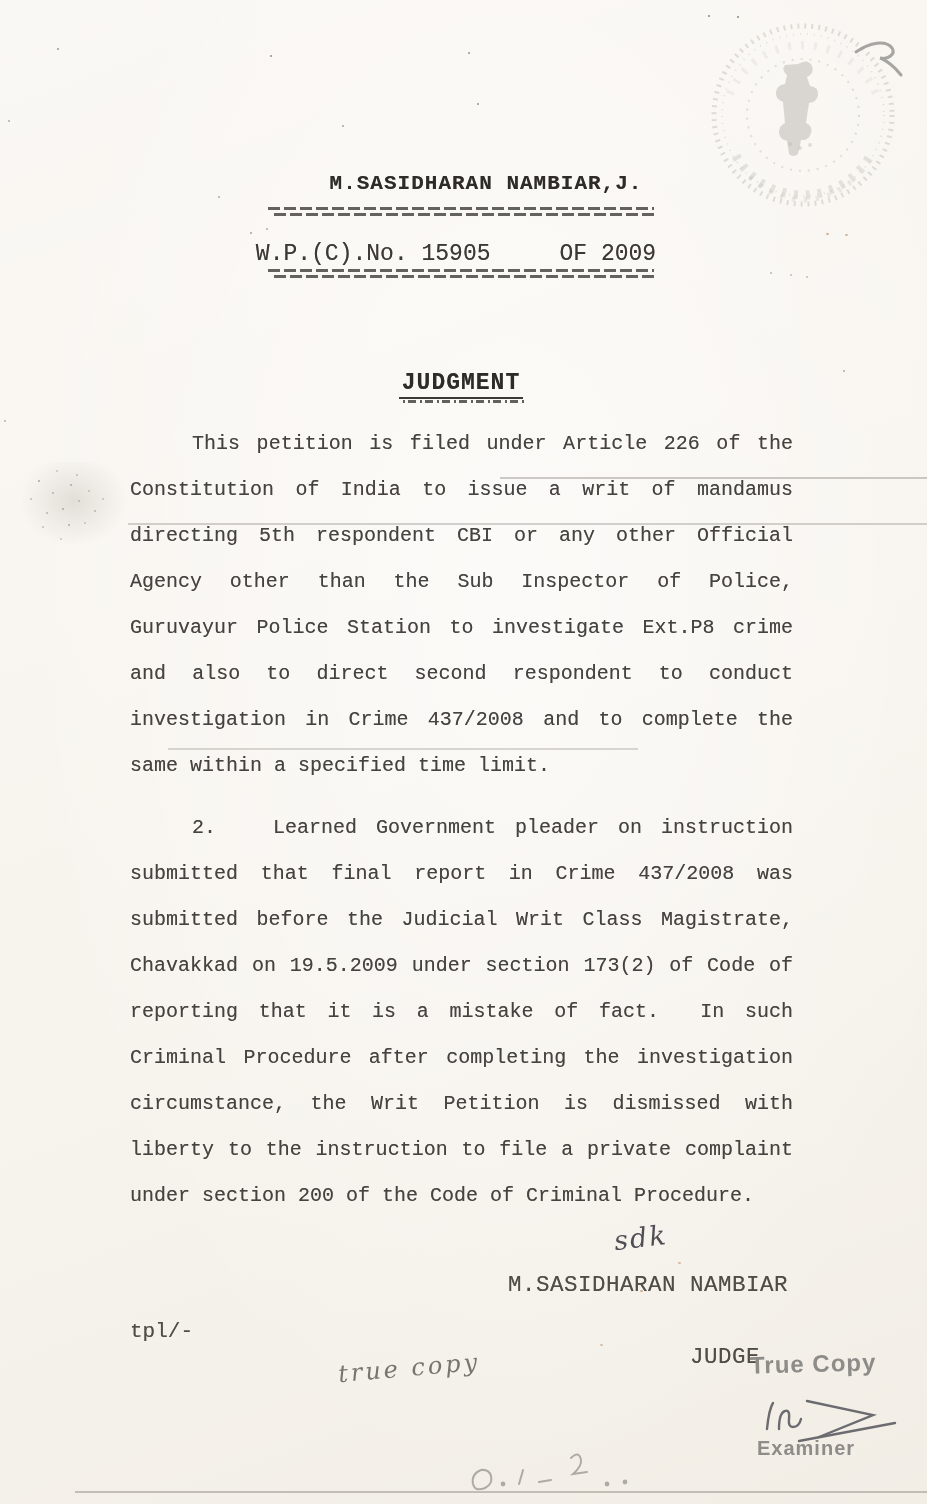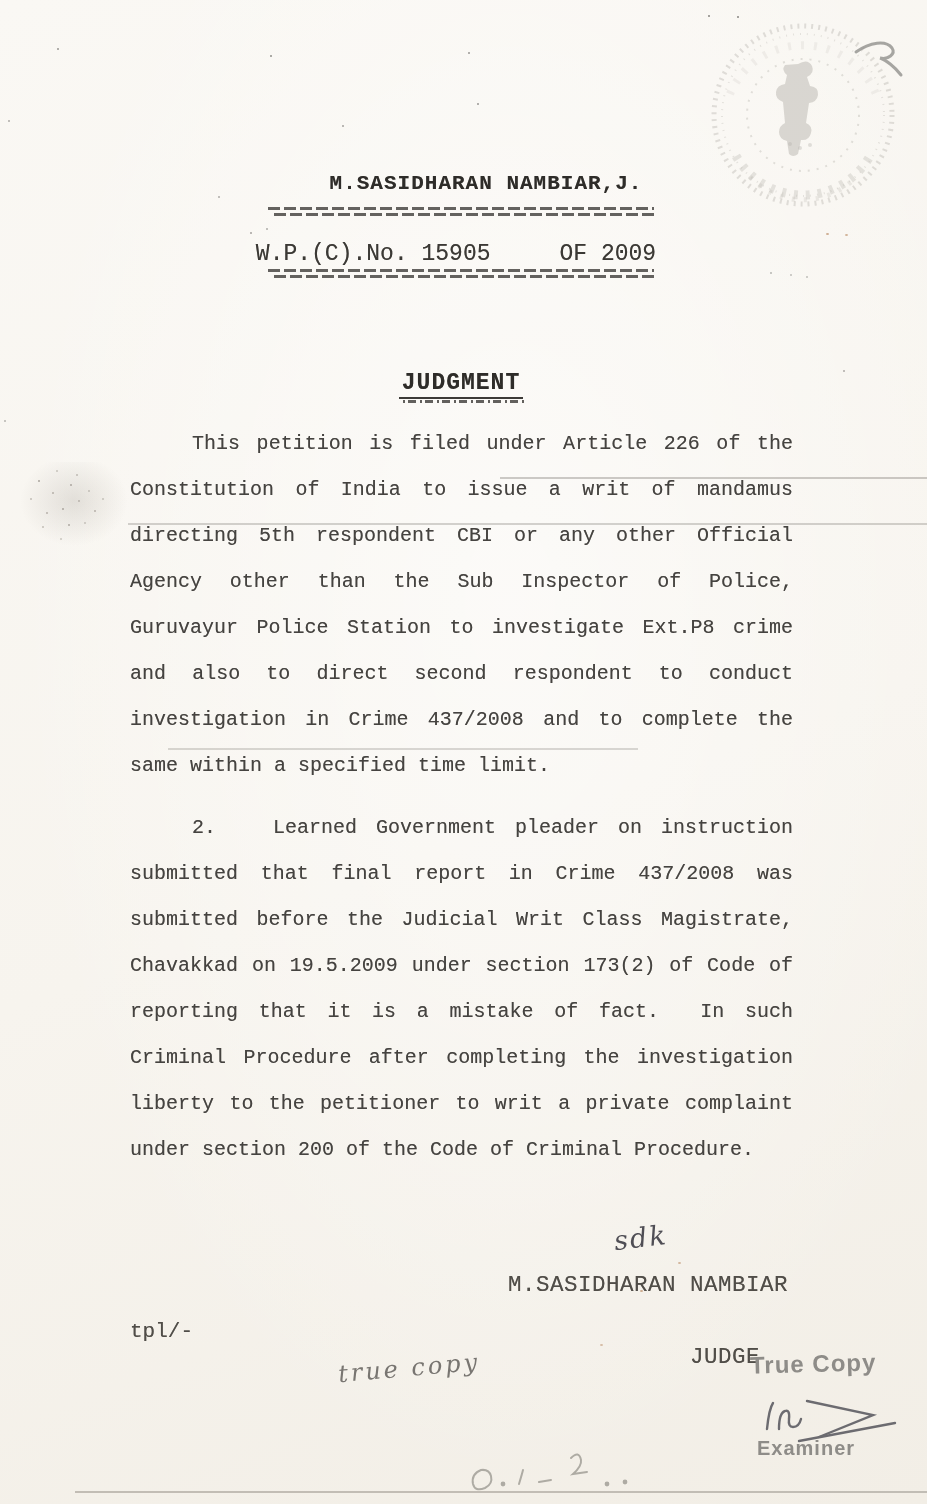--- a/index.html
+++ b/index.html
@@ -128,21 +128,22 @@
     <div class="bline last">same within a specified time limit.</div>
   </div>
 
   <div class="para typed" id="para-2">
     <div class="bline first">2.&nbsp;&nbsp;&nbsp;Learned Government pleader on instruction</div>
     <div class="bline">submitted that final report in Crime 437/2008 was</div>
     <div class="bline">submitted before the Judicial Writ Class Magistrate,</div>
     <div class="bline">Chavakkad on 19.5.2009 under section 173(2) of Code of</div>
     <div class="bline">reporting that it is a mistake of fact.&nbsp;&nbsp;In such</div>
     <div class="bline">Criminal Procedure after completing the investigation</div>
-    <div class="bline">liberty to the petitioner to writ a private complaint</div>
+    <div class="bline">circumstance, the Writ Petition is dismissed with</div>
+    <div class="bline">liberty to the instruction to file a private complaint</div>
     <div class="bline last">under section 200 of the Code of Criminal Procedure.</div>
   </div>
 
   <div class="abs" id="hand-sd">sdk</div>
   <div class="abs typed" id="judge-name">M.SASIDHARAN NAMBIAR</div>
   <div class="abs typed" id="judge-title">JUDGE</div>
 
   <div class="abs typed" id="clerk-initials">tpl/-</div>
   <div class="abs" id="hand-truecopy">true copy</div>
   <div class="abs" id="stamp-truecopy">True Copy</div>

